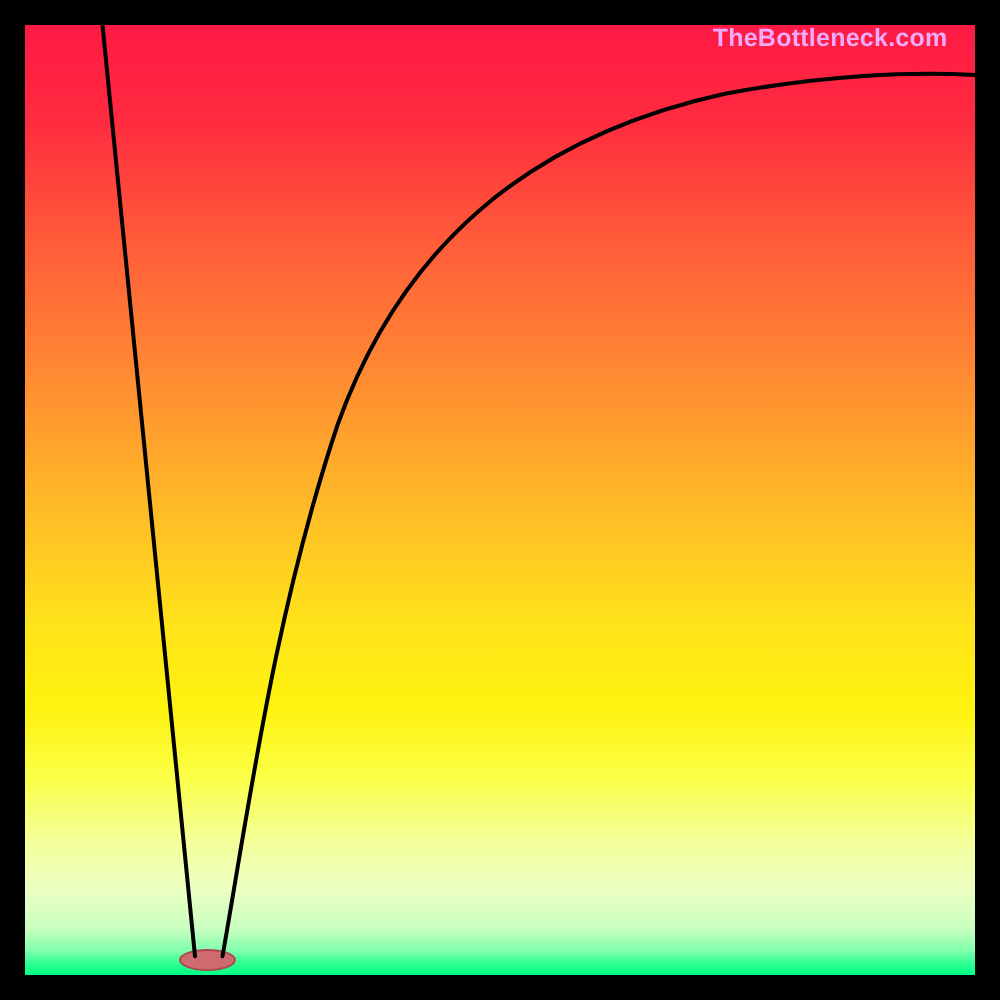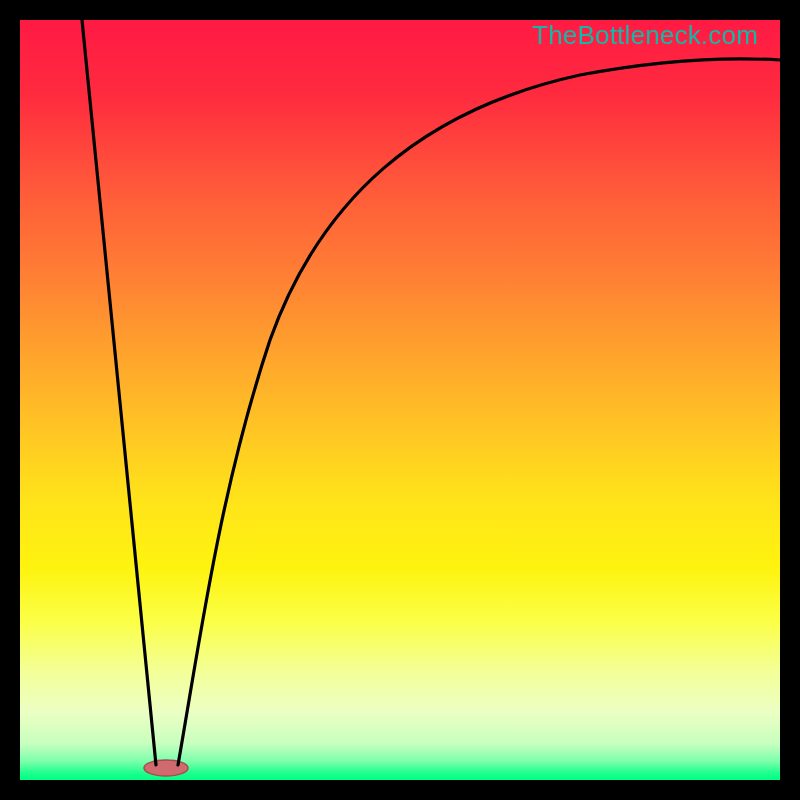--- a/index.html
+++ b/index.html
@@ -23,23 +23,23 @@
     position: absolute;
     left: 0;
     top: 0;
     width: 760px;
     height: 760px;
   }
   .watermark {
     position: absolute;
     top: 0px;
     right: 22px;
-    color: #14b8a6;
-    font-size: 26px;
-    font-weight: 400;
+    color: #f0abfc;
+    font-size: 20px;
+    font-weight: 700;
     letter-spacing: 0.2px;
     user-select: none;
   }
   svg.curves {
     position: absolute;
     left: 0;
     top: 0;
     width: 760px;
     height: 760px;
   }

